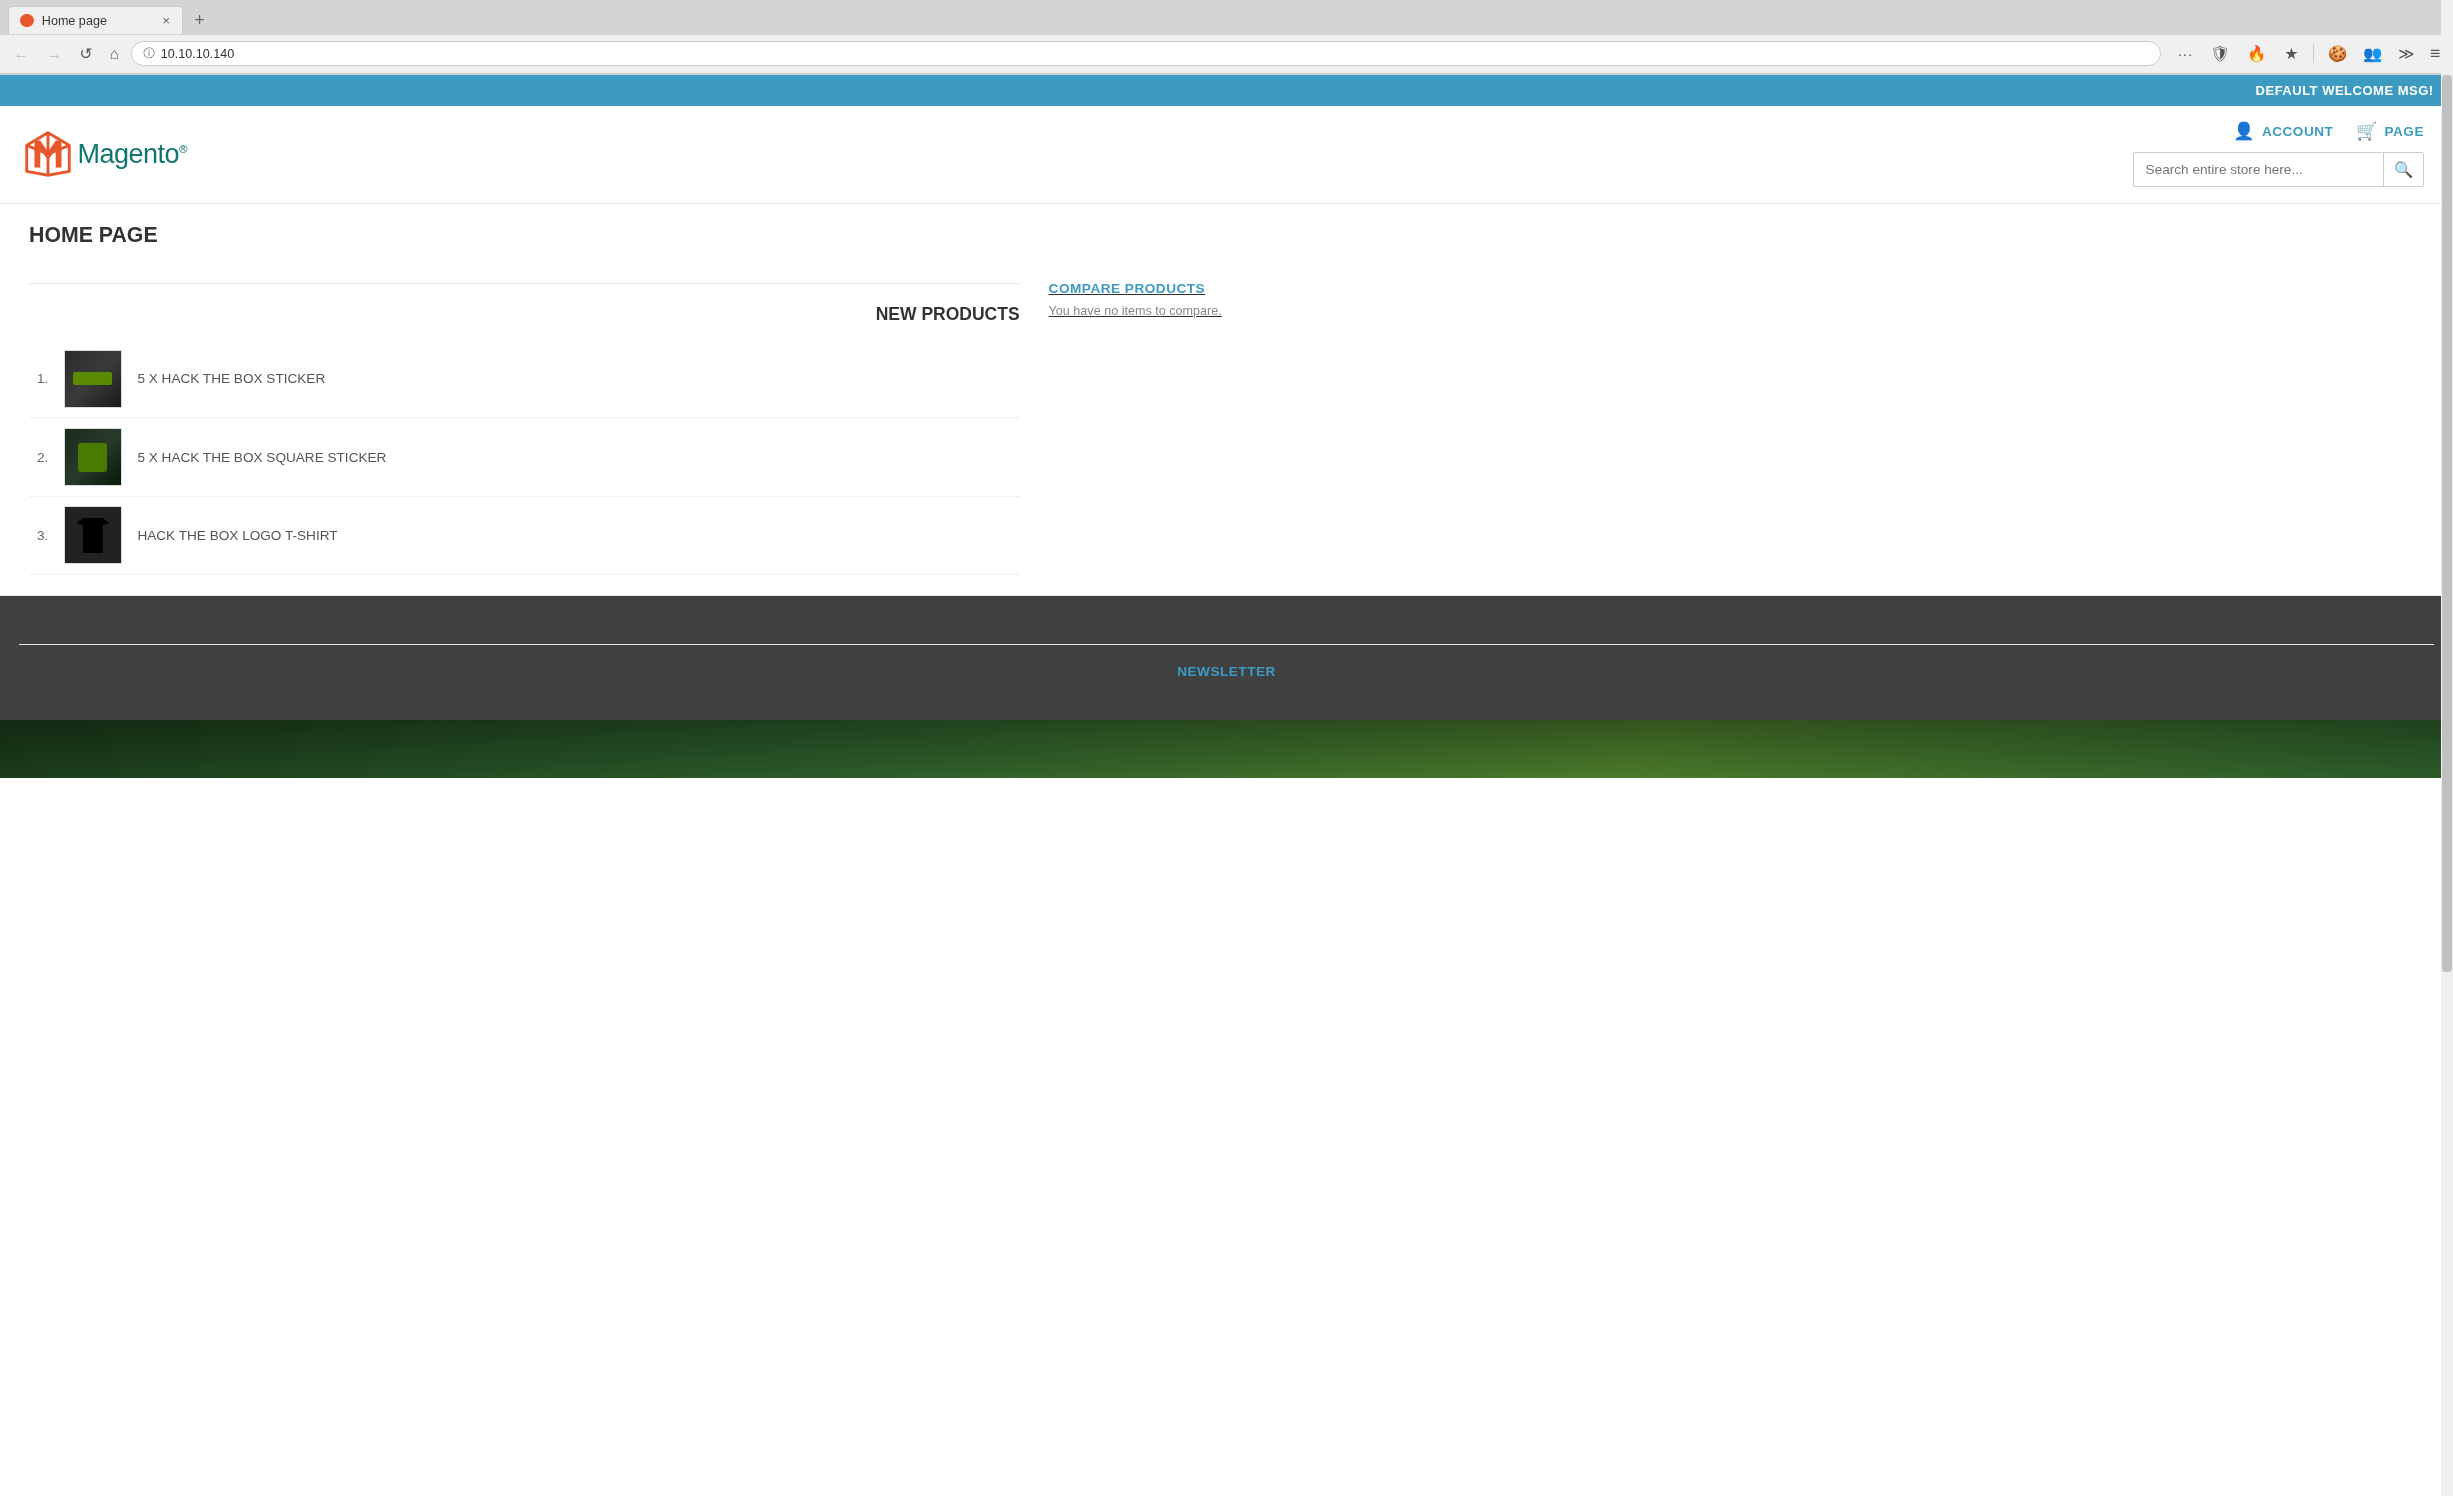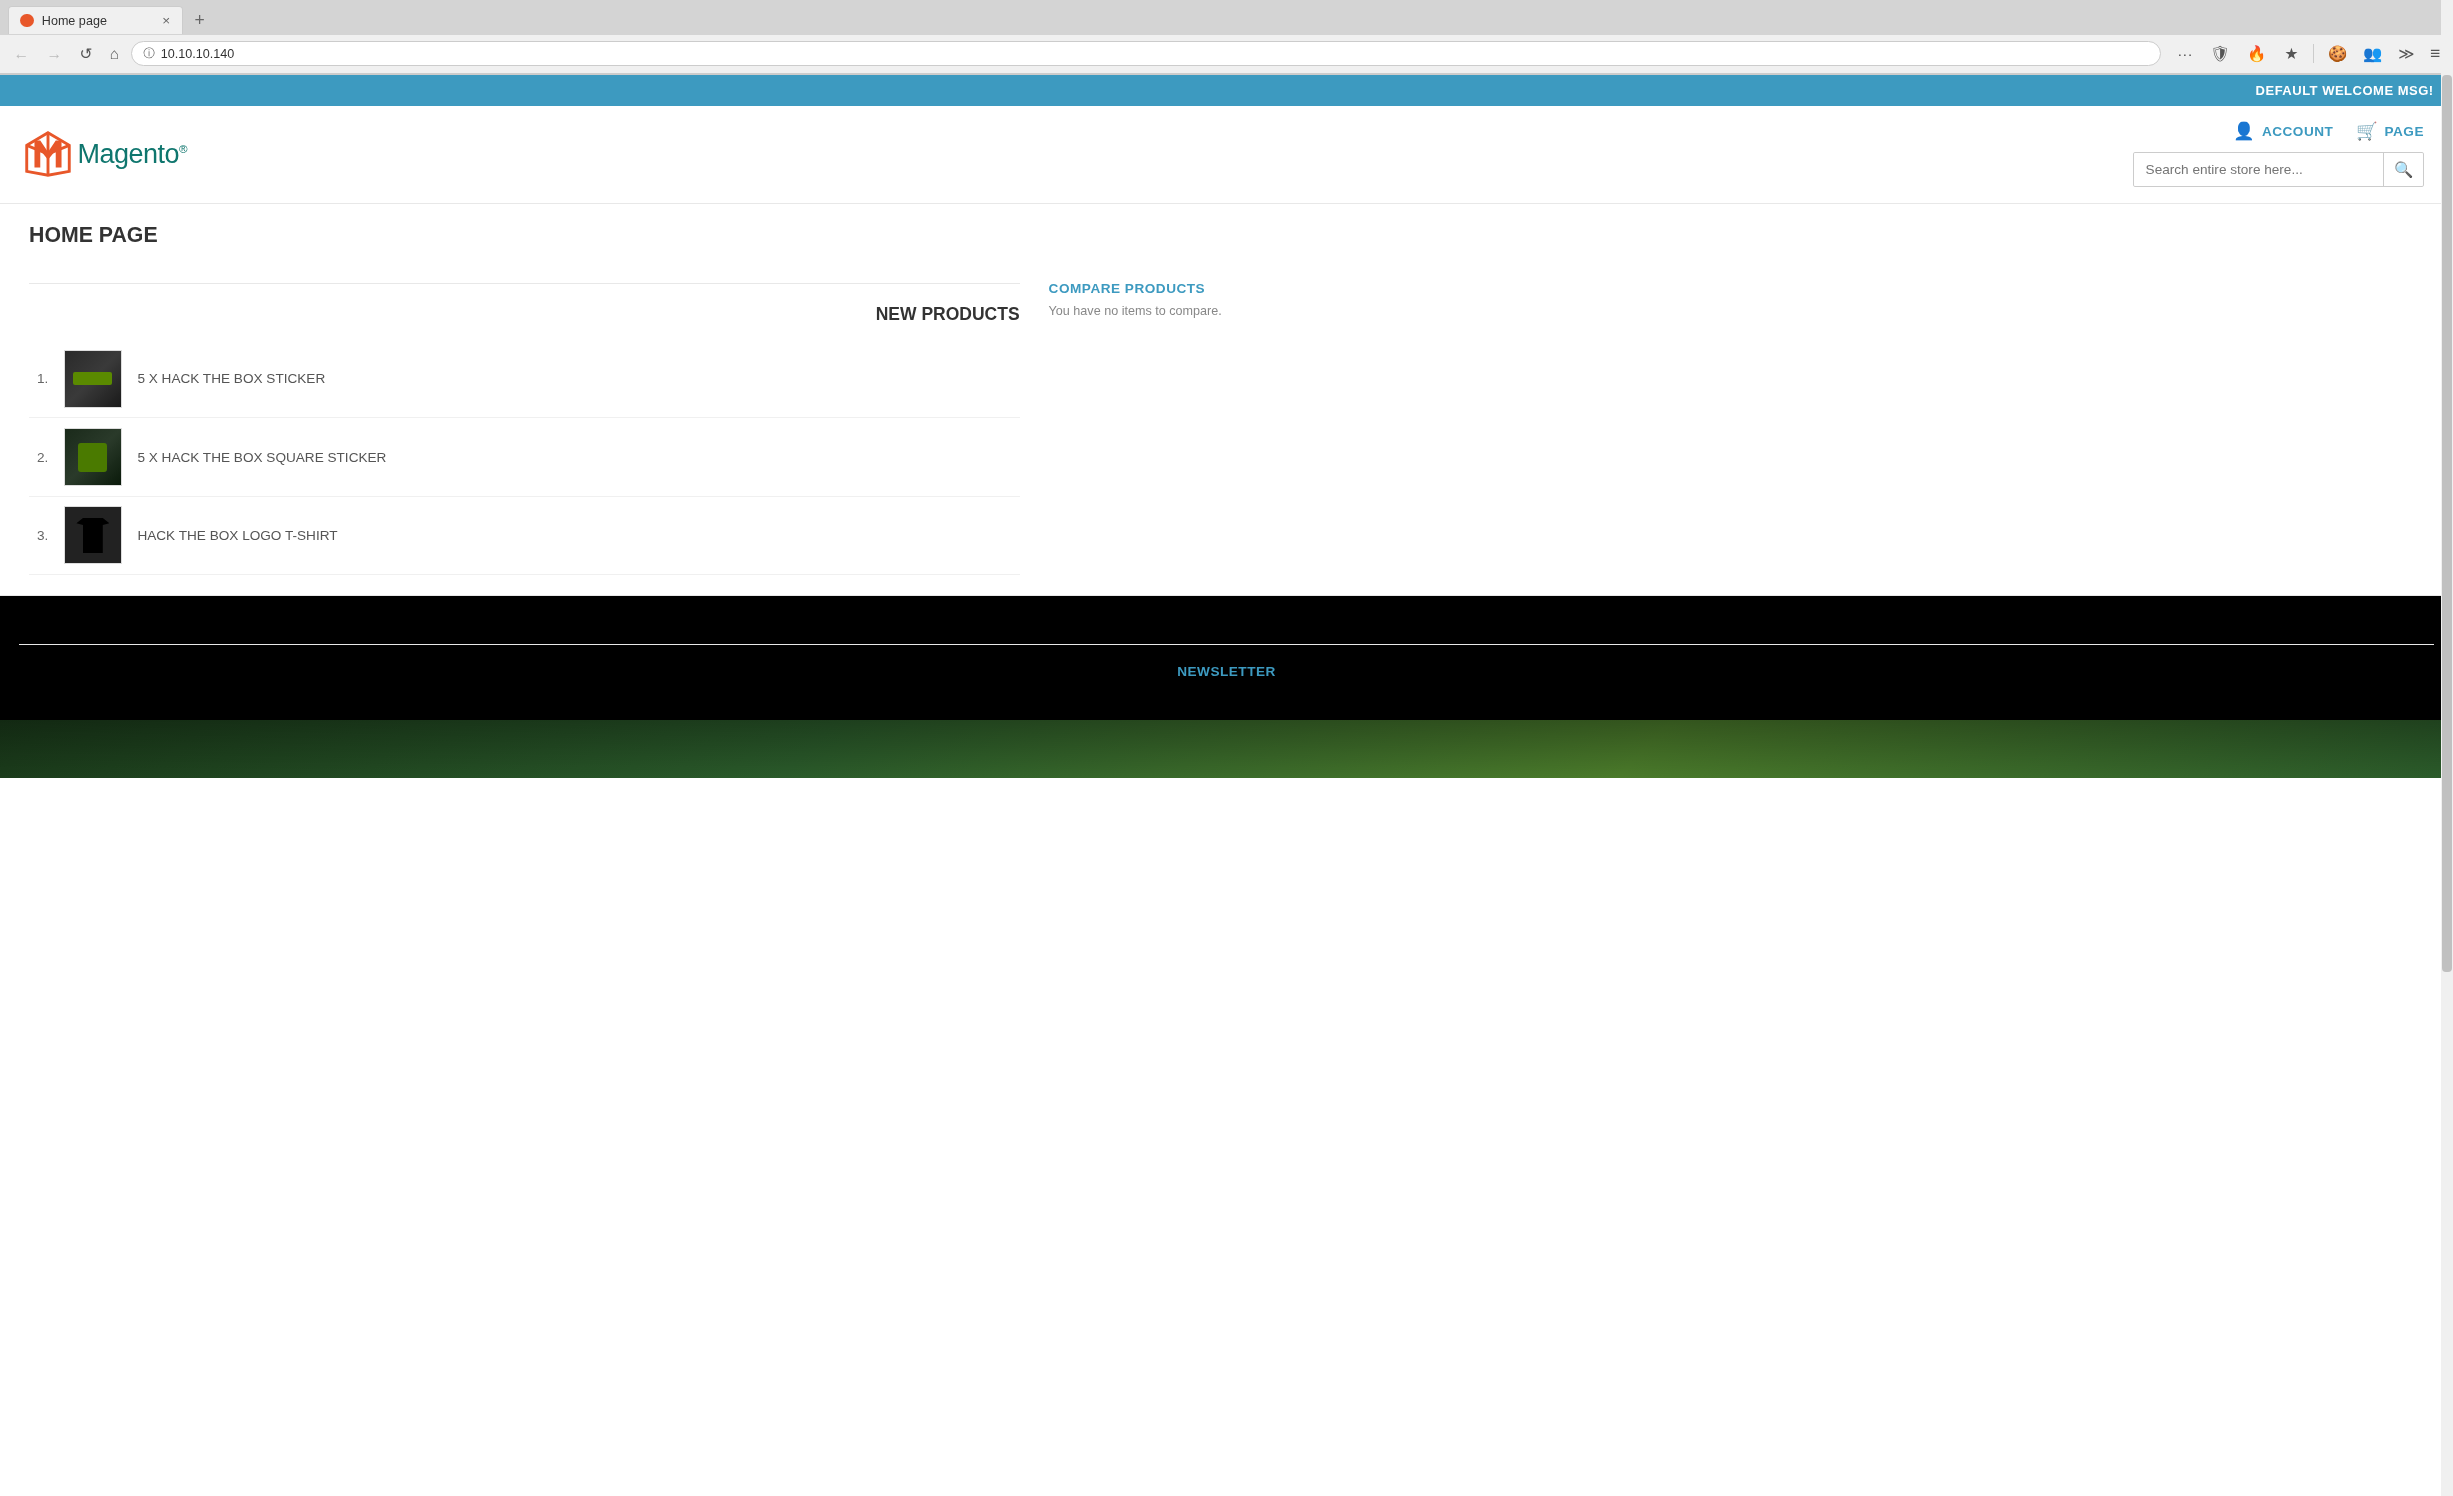--- a/index.html
+++ b/index.html
@@ -326,20 +326,21 @@
     .tshirt-shape {
       width: 33px;
       height: 35px;
       background: #000;
       clip-path: polygon(20% 0%, 80% 0%, 100% 15%, 80% 20%, 80% 100%, 20% 100%, 20% 20%, 0% 15%);
     }
 
     
     .sidebar-widget {
       margin-bottom: 23px;
+      text-decoration: underline;
     }
     .widget-title {
       font-size: 13.6px;
       font-weight: bold;
       color: #3d9ac0;
       text-transform: uppercase;
       margin-bottom: 7.8px;
       letter-spacing: 0.5px;
     }
     .widget-text {
@@ -352,21 +353,21 @@
       border: none;
       border-top: 1px solid #e8e8e8;
       margin: 19.4px 0;
     }
 
     
     .site-footer {
       border-top: 1px solid #e8e8e8;
       padding: 29px 19.4px;
       text-align: center;
-      background: #000000;
+      background: #404040;
     }
     .newsletter-title {
       font-size: 13.6px;
       font-weight: bold;
       color: #3d9ac0;
       text-transform: uppercase;
       margin-bottom: 11.6px;
       letter-spacing: 0.5px;
     }
     .newsletter-form {

